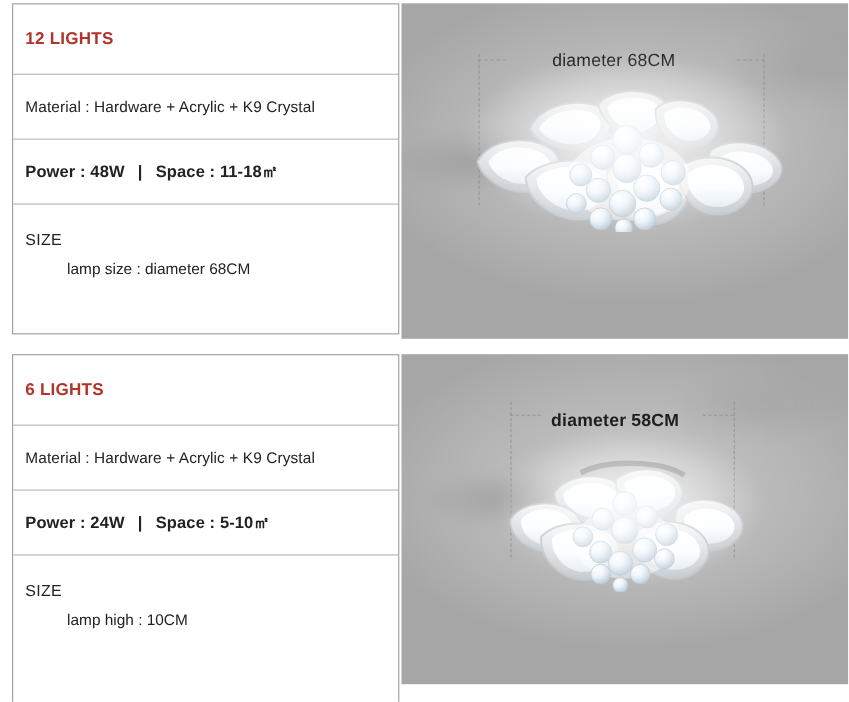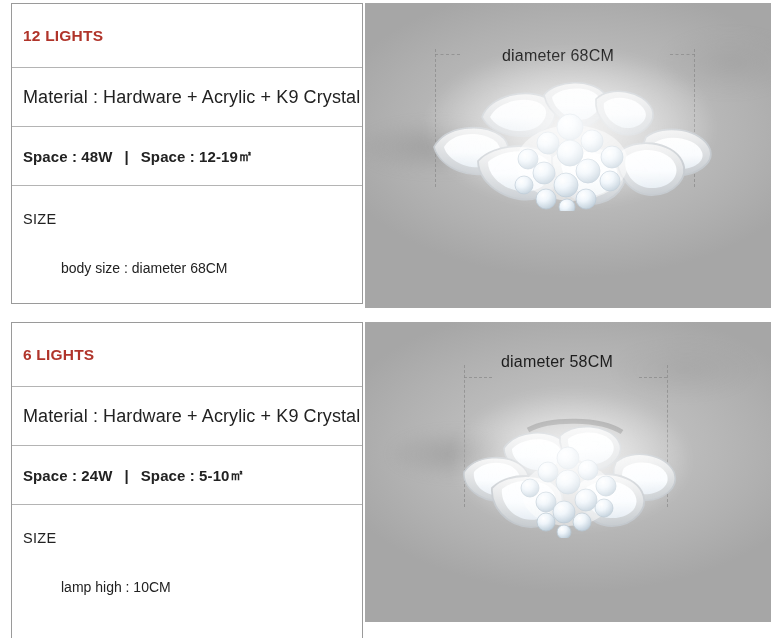--- a/index.html
+++ b/index.html
@@ -45,29 +45,29 @@
   .row-size    { height: 117px; align-items: flex-start; padding-top: 25px; }
 
   .title-text {
     color: #b0342a;
     font-size: 15.5px;
     font-weight: bold;
     letter-spacing: 0.2px;
   }
   .body-text {
     color: #222222;
-    font-size: 18px;
+    font-size: 14px;
     letter-spacing: 0.1px;
     white-space: nowrap;
   }
   .body-text.bold { font-weight: bold; font-size: 15px; }
   .sep { display: inline-block; padding: 0 12px; font-weight: bold; }
   .unit { font-size: 12px; vertical-align: 1px; }
 
-  .size-wrap { display: flex; flex-direction: column; gap: 24px; }
+  .size-wrap { display: flex; flex-direction: column; }
   .size-label {
     color: #222222;
     font-size: 14.5px;
     letter-spacing: 0.3px;
     margin-bottom: 7px;
   }
   .size-line {
     color: #222222;
     font-size: 14px;
     margin-left: 38px;
@@ -140,30 +140,30 @@
 
     <div class="row row-title">
       <span class="title-text">12 LIGHTS</span>
     </div>
 
     <div class="row row-material">
       <span class="body-text">Material : Hardware + Acrylic + K9 Crystal</span>
     </div>
 
     <div class="row row-power">
-      <span class="body-text bold">Space : 48W</span>
+      <span class="body-text bold">Power : 48W</span>
       <span class="body-text bold sep">|</span>
-      <span class="body-text bold">Space : 12-19</span>
+      <span class="body-text bold">Space : 11-18</span>
       <span class="body-text bold unit">㎡</span>
     </div>
 
     <div class="row row-size">
       <div class="size-wrap">
         <span class="size-label">SIZE</span>
-        <span class="size-line">body size : diameter 68CM</span>
+        <span class="size-line">lamp size : diameter 68CM</span>
       </div>
     </div>
   </div>
 
   <div class="photo block-1">
 
     <div class="shadow-smudge" style="left:-4px; top:120px; width:150px; height:48px;"></div>
     <div class="shadow-smudge" style="left:300px; top:30px; width:130px; height:60px; opacity:.5;"></div>
 
     <div class="guide-v" style="left:70px; top:46px; height:138px;"></div>
@@ -250,21 +250,21 @@
 
     <div class="row row-title">
       <span class="title-text">6 LIGHTS</span>
     </div>
 
     <div class="row row-material">
       <span class="body-text">Material : Hardware + Acrylic + K9 Crystal</span>
     </div>
 
     <div class="row row-power">
-      <span class="body-text bold">Space : 24W</span>
+      <span class="body-text bold">Power : 24W</span>
       <span class="body-text bold sep">|</span>
       <span class="body-text bold">Space : 5-10</span>
       <span class="body-text bold unit">㎡</span>
     </div>
 
     <div class="row row-size">
       <div class="size-wrap">
         <span class="size-label">SIZE</span>
         <span class="size-line">lamp high : 10CM</span>
       </div>
@@ -274,21 +274,21 @@
   <div class="photo block-2">
 
     <div class="shadow-smudge" style="left:28px; top:110px; width:130px; height:44px;"></div>
     <div class="shadow-smudge" style="left:250px; top:20px; width:140px; height:55px; opacity:.45;"></div>
 
     <div class="guide-v" style="left:99px; top:43px; height:142px;"></div>
     <div class="guide-v" style="left:302px; top:43px; height:142px;"></div>
     <div class="guide-h" style="left:99px; top:55px; width:28px;"></div>
     <div class="guide-h" style="left:274px; top:55px; width:28px;"></div>
 
-    <div class="dim-label" style="left:136px; top:31px;">diameter 58CM</div>
+    <div class="dim-label" style="left:136px; top:52px;font-weight:bold;">diameter 58CM</div>
 
     <div class="lamp" style="left:85px; top:88px; width:240px; height:128px;">
 
       <div class="glow" style="left:6px; top:-16px; width:230px; height:132px;"></div>
 
       <svg width="240" height="128" viewBox="0 0 240 128">
         <defs>
           <linearGradient id="petalG2" x1="0" y1="0" x2="0" y2="1">
             <stop offset="0%" stop-color="#ffffff"></stop>
             <stop offset="55%" stop-color="#fafdff"></stop>

